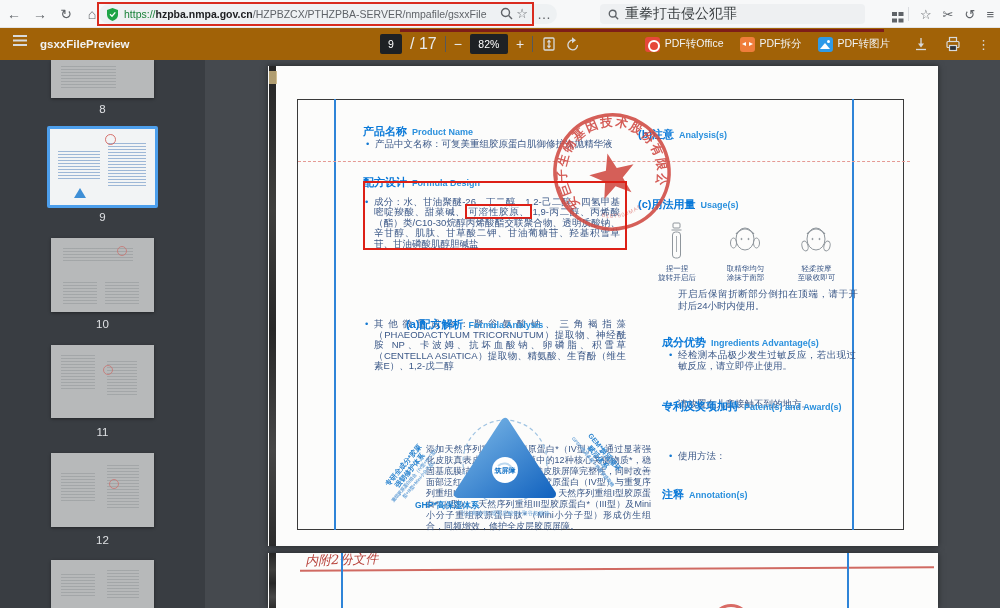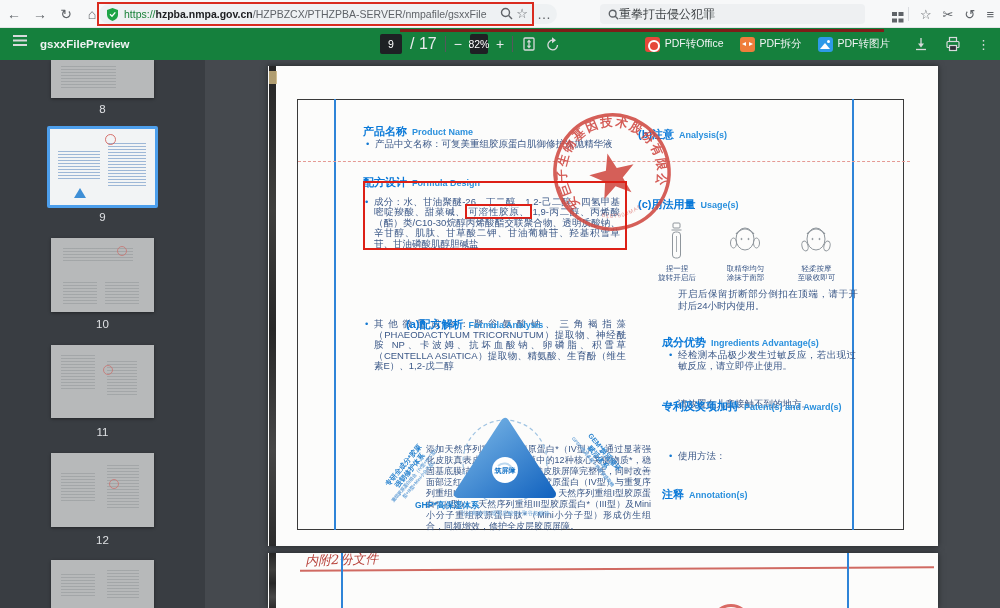--- a/index.html
+++ b/index.html
@@ -17,27 +17,27 @@
   .url-field{left:99px;top:4px;width:458px;height:20px;background:#eef1f3;border-radius:11px;
              display:flex;align-items:center;padding:0 8px;overflow:hidden;white-space:nowrap;}
   .url-text{font-size:10.5px;margin-left:6px;overflow:hidden;white-space:nowrap;}
   .url-scheme{color:#188038;}
   .url-domain{color:#202124;font-weight:bold;}
   .url-path{color:#5f6368;}
   .red-url-box{left:97px;top:2px;width:437px;height:24px;border:2.5px solid #d92b1f;z-index:30;pointer-events:none;}
   .red-topline{left:400px;top:29px;width:484px;height:2.5px;background:#7e1d18;z-index:31;}
   .search-field{left:600px;top:4px;width:265px;height:20px;background:#eef0f2;border-radius:4px;
                 display:flex;align-items:center;padding:0 8px;}
-  .search-text{font-size:12px;color:#3c4043;}
+  .search-text{font-size:14px;color:#3c4043;margin-left:6px;}
   .grid-ic{width:4.5px;height:4.5px;background:#5f6368;box-shadow:6.5px 0 #5f6368,0 6.5px #5f6368,6.5px 6.5px #5f6368;}
   .vdiv{width:1px;height:14px;background:#dadce0;}
   .right-cluster{right:6px;top:0;height:28px;display:flex;align-items:center;gap:11px;}
 
   
-  .pdf-bar{left:0;top:28px;width:1000px;height:32px;background:#15803d;display:flex;align-items:center;color:#e8eaed;}
+  .pdf-bar{left:0;top:28px;width:1000px;height:32px;background:#a16207;display:flex;align-items:center;color:#e8eaed;}
   .ham{width:14px;height:2px;background:#d8dadc;box-shadow:0 4.5px 0 #d8dadc,0 9px 0 #d8dadc;margin-top:-9px;}
   .pdf-title{font-size:11.5px;font-weight:bold;color:#f1f3f4;}
   .dark-box{background:#1e2124;border-radius:2px;height:20px;display:flex;align-items:center;justify-content:center;
             color:#fff;font-size:10.5px;}
   .tb-div{width:1px;height:16px;background:#55585c;}
   .tb-txt{font-size:16px;color:#e8eaed;}
   .tb-btn{display:flex;align-items:center;gap:5px;font-size:10.5px;color:#f1f3f4;cursor:pointer;}
   .mini-ic{width:15px;height:15px;border-radius:3px;position:relative;}
   .ic-office{background:#e6483a;}
   .ic-office::after{content:"";position:absolute;left:3.5px;top:3.5px;width:8px;height:8px;border:2px solid #fff;border-radius:50%;}
@@ -309,21 +309,21 @@
     <div style="width:40px;display:flex;justify-content:center;">
         <div class="ham"></div>
       </div>
     <div class="pdf-title">gsxxFilePreview</div>
 
     <div style="position:absolute;left:380px;display:flex;align-items:center;gap:8px;">
       <div class="dark-box" style="width:22px;">9</div>
       <span class="tb-txt">/ 17</span>
       <div class="tb-div"></div>
       <span class="tb-txt" style="font-size:14px;cursor:pointer;">−</span>
-      <div class="dark-box" style="width:18px;">82%</div>
+      <div class="dark-box" style="width:38px;">82%</div>
       <span class="tb-txt" style="font-size:14px;cursor:pointer;">+</span>
       <div class="tb-div"></div>
       <svg width="16" height="16" viewBox="0 0 16 16" fill="none" stroke="#d8dadc" stroke-width="1.3">
         <rect x="3" y="2" width="10" height="12" rx="1"></rect>
         <line x1="8" y1="5" x2="8" y2="11"></line>
           <path d="M6.5,6.3 L8,4.5 L9.5,6.3 M6.5,9.7 L8,11.5 L9.5,9.7" fill="none"></path>
       </svg>
       <svg width="16" height="16" viewBox="0 0 16 16" fill="none" stroke="#d8dadc" stroke-width="1.3">
         <path d="M12.5,9 A4.8,4.8 0 1,1 8,4.2"></path>
         <polygon points="7,1.2 11,4.2 7,7.2" fill="#d8dadc" stroke="none"></polygon>

